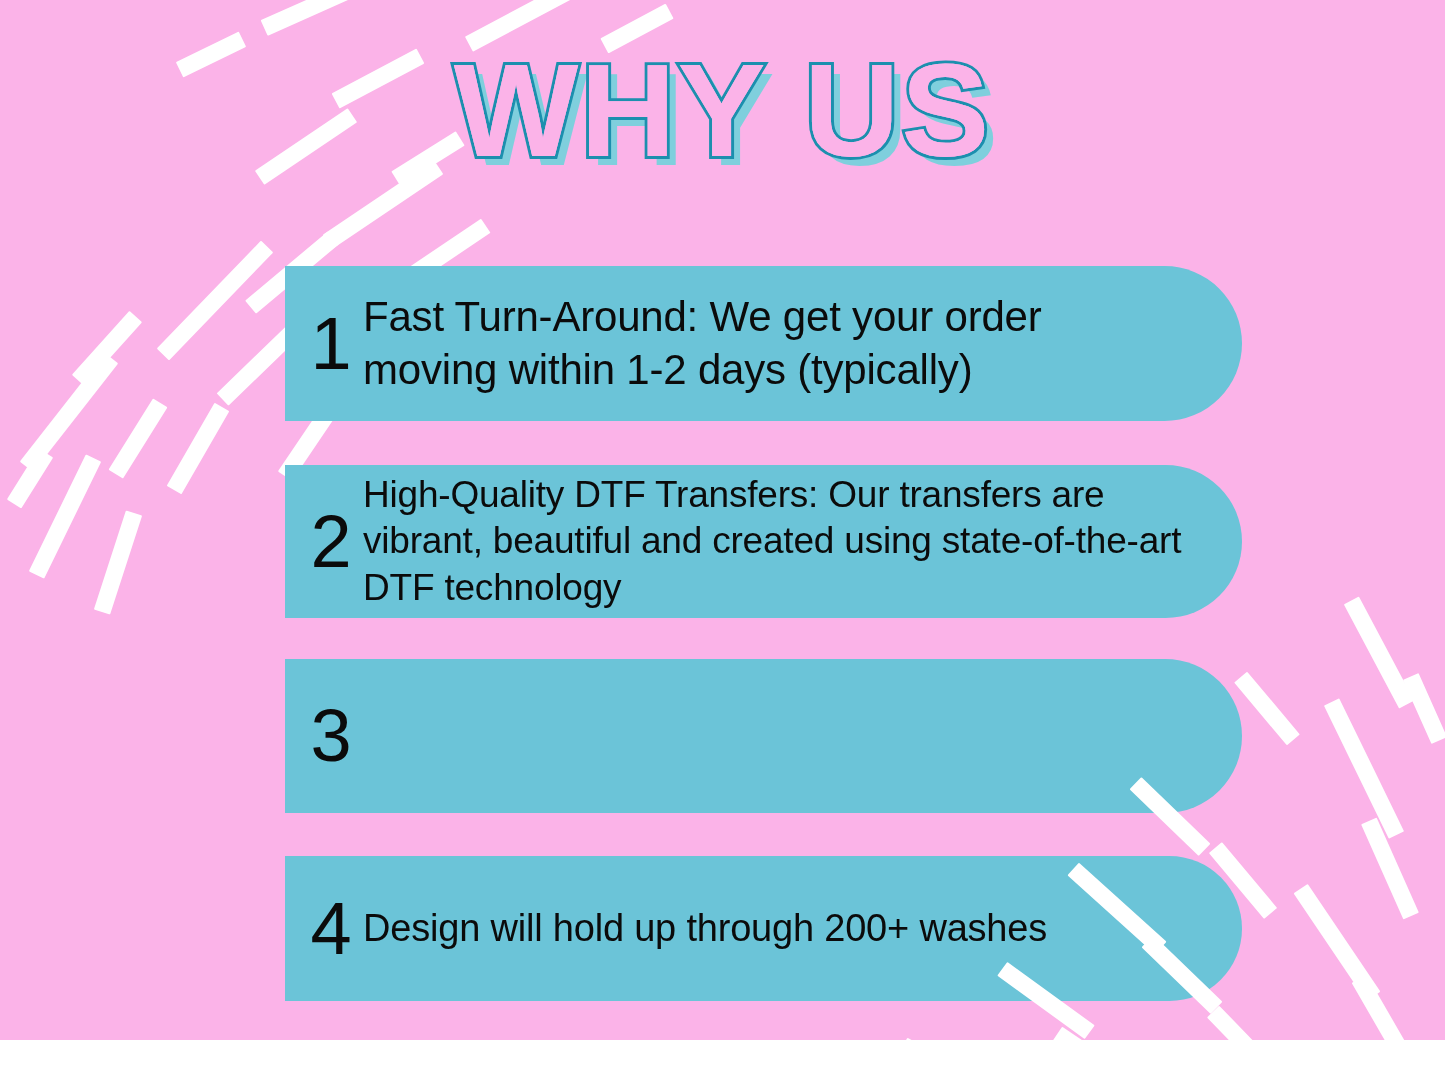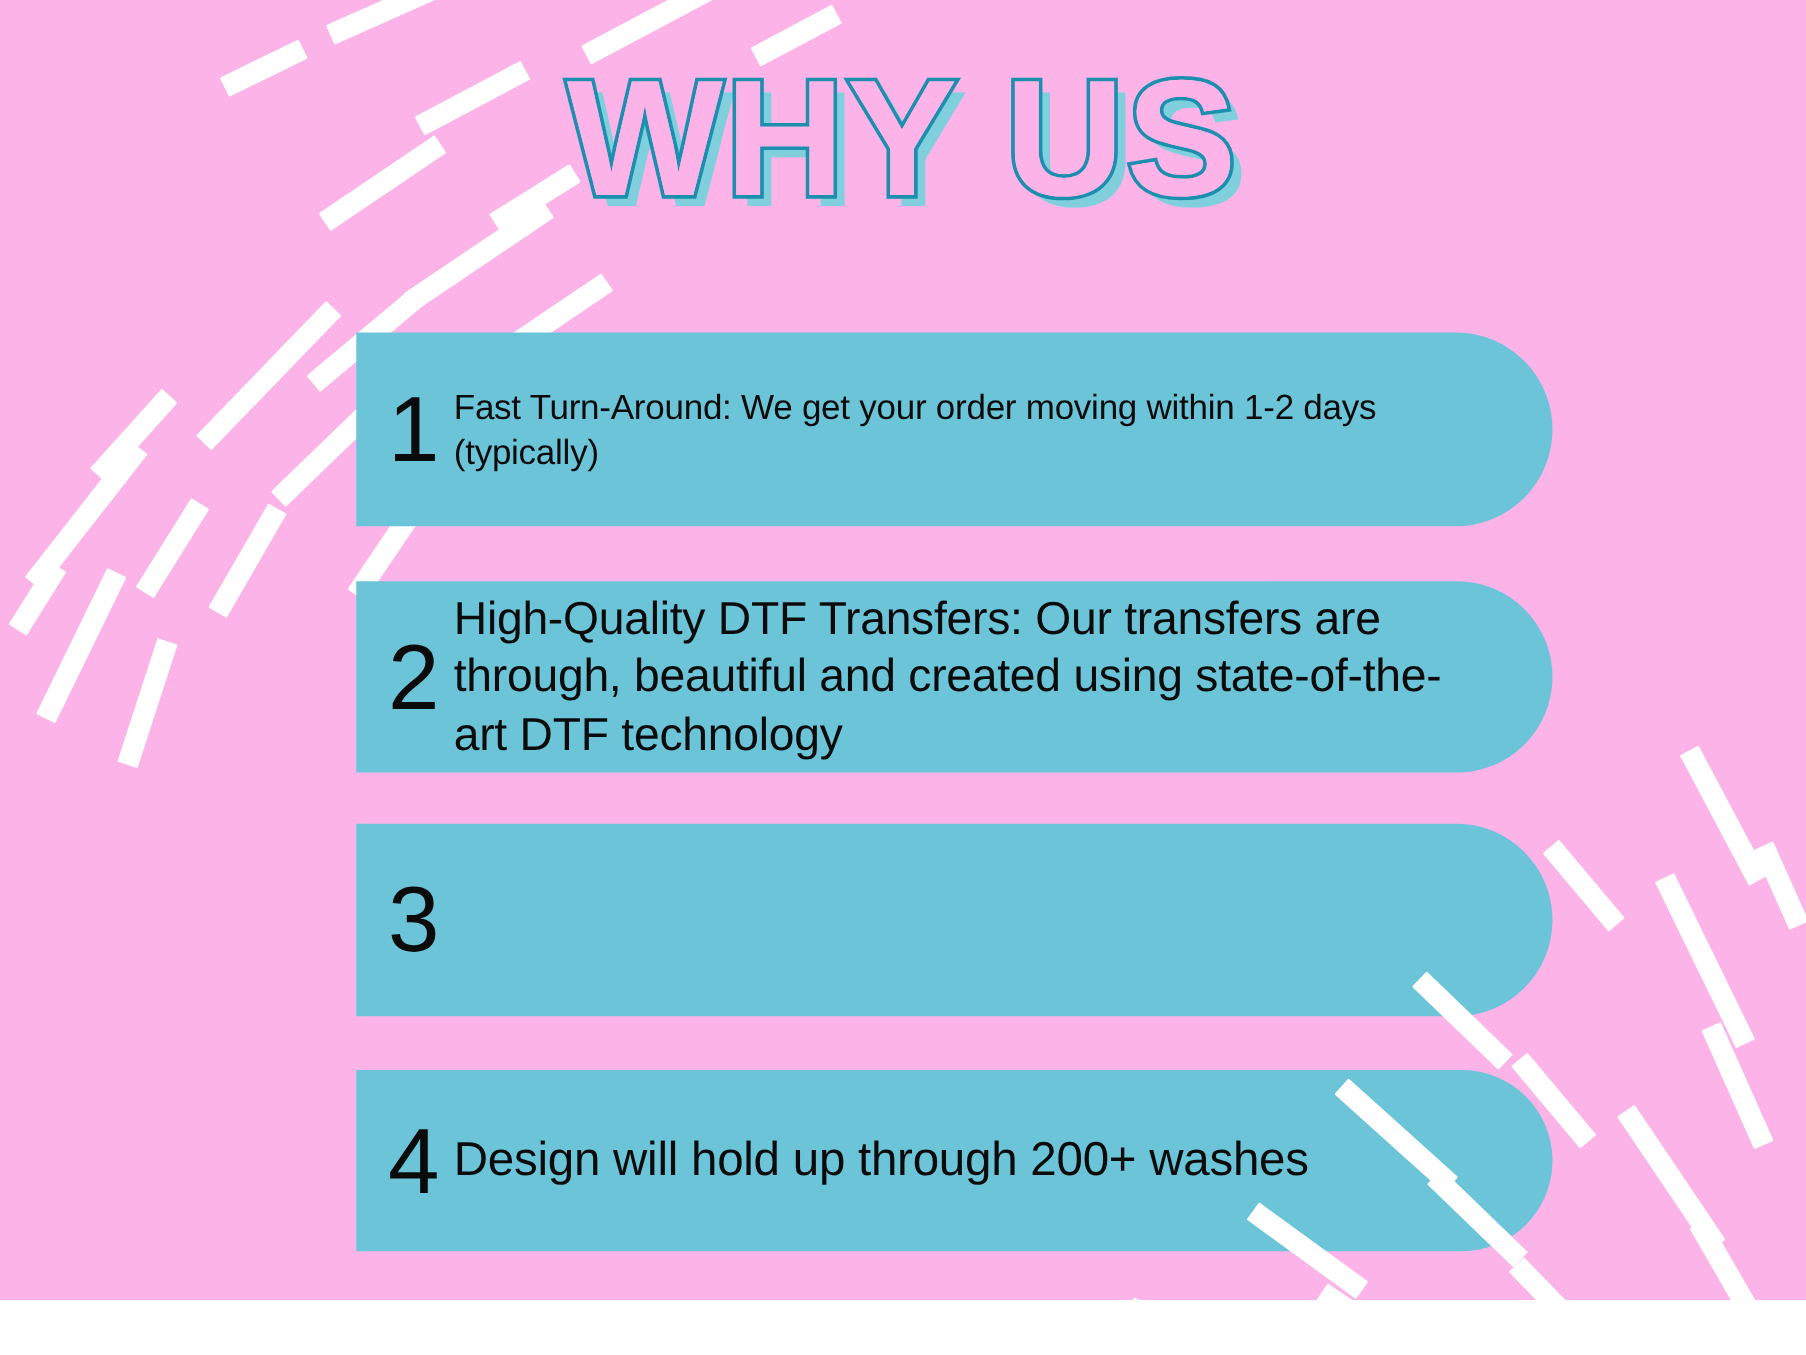--- a/index.html
+++ b/index.html
@@ -106,21 +106,21 @@
     letter-spacing: -0.2px;
     padding-right: 40px;
     max-width: 820px;
   }
 
   #card-1 { top: 266px;  height: 155px; width: 957px; }
   #card-2 { top: 465px;  height: 153px; width: 957px; }
   #card-3 { top: 659px;  height: 154px; width: 957px; }
   #card-4 { top: 856px;  height: 145px; width: 957px; }
 
-  #card-1 .card-text { font-size: 28px; }
+  #card-1 .card-text { font-size: 42px; }
   #card-4 .card-text { font-size: 38px; }
 </style>
 </head>
 <body>
 
 <div id="poster" style="background: rgb(251, 179, 232);">
 
   <div id="dash-layer-topleft">
       <div class="dash" style="left: 462px; top: 8px; width: 118px; height: 17px; background: rgb(255, 255, 255); transform: rotate(-28deg);"></div>
       <div class="dash" style="left: 600px; top: 20px; width: 74px; height: 17px; background: rgb(255, 255, 255); transform: rotate(-28deg);"></div>
@@ -150,21 +150,21 @@
     <div class="title-text" id="title-inner" style="color: rgb(251, 179, 232);">WHY US</div>
   </div>
 
   <div class="card" id="card-1" style="background: rgb(107, 196, 216);">
     <div class="card-number">1</div>
     <div class="card-text">Fast Turn-Around: We get your order moving within 1-2 days (typically)</div>
   </div>
 
   <div class="card" id="card-2" style="background: rgb(107, 196, 216);">
     <div class="card-number">2</div>
-    <div class="card-text">High-Quality DTF Transfers: Our transfers are through, beautiful and created using state-of-the-art DTF technology</div>
+    <div class="card-text">High-Quality DTF Transfers: Our transfers are vibrant, beautiful and created using state-of-the-art DTF technology</div>
   </div>
 
   <div class="card" id="card-3" style="background: rgb(107, 196, 216);">
     <div class="card-number">3</div>
   </div>
 
   <div class="card" id="card-4" style="background: rgb(107, 196, 216);">
     <div class="card-number">4</div>
     <div class="card-text">Design will hold up through 200+ washes</div>
   </div>

